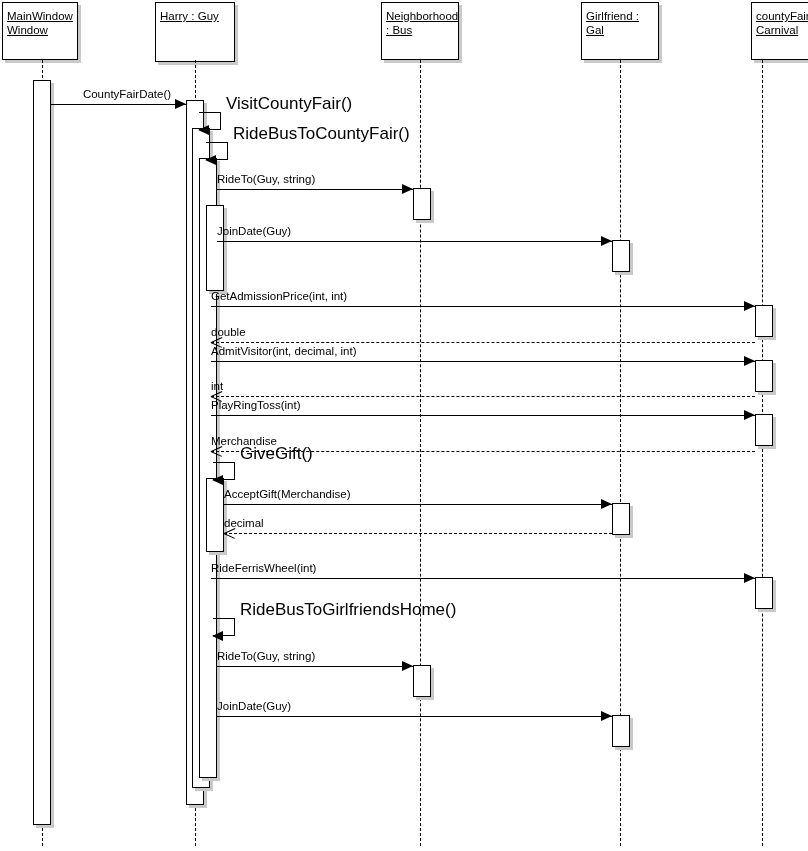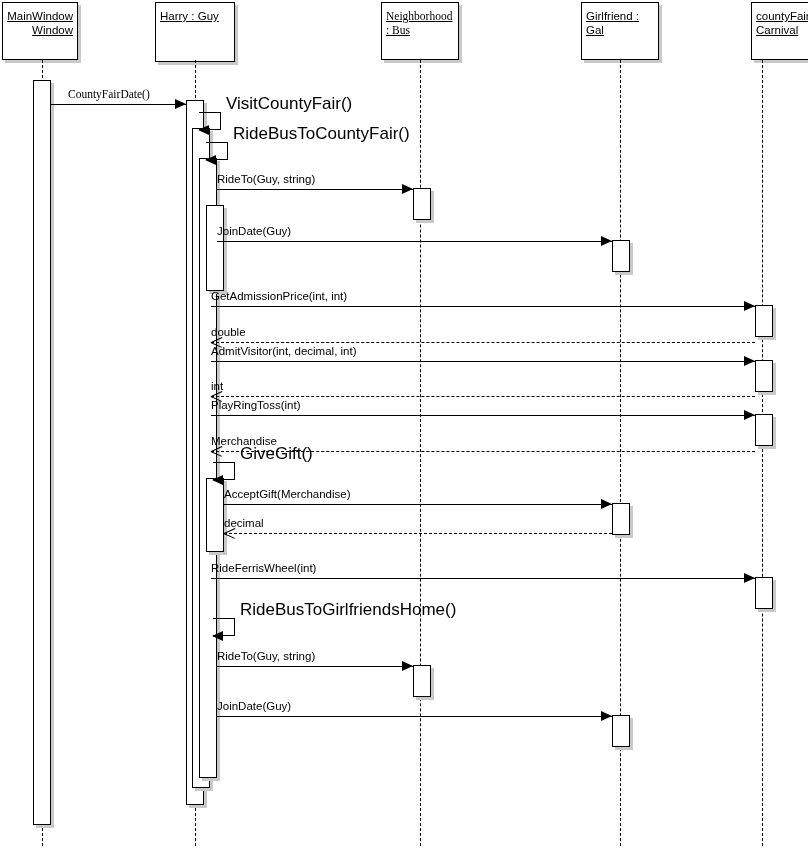--- a/index.html
+++ b/index.html
@@ -70,21 +70,21 @@
   .msg .label{
     position:absolute;
     left:0;right:0;
     bottom:3px;
     text-align:left;
     font-size:11.5px;
     line-height:13px;
     color:#000;
     white-space:nowrap;
   }
-  .msg .label.lft{text-align:left;font-family:Liberation Serif, serif;}
+  .msg .label.lft{text-align:center;}
 
   
   .selfmsg{position:absolute;}
   .selfmsg .top{position:absolute;left:0;top:0;height:0;width:100%;border-top:1px solid #000;}
   .selfmsg .side{position:absolute;right:0;top:0;width:0;height:100%;border-right:1px solid #000;}
   .selfmsg .bot{position:absolute;left:0;bottom:0;height:0;width:100%;border-bottom:1px solid #000;}
   .selfmsg .head{
     position:absolute;left:-1px;bottom:-5px;width:0;height:0;
     border-top:5px solid transparent;border-bottom:5px solid transparent;
     border-right:11px solid #000;
@@ -98,30 +98,30 @@
     line-height:13px;
     white-space:nowrap;
     color:#000;
   }
 </style>
 </head>
 <body>
 
 <div id="diagram">
   <div id="lifelines-layer">
-      <div class="lifeline-head" style="left: 2px; top: 2px; width: 76px; height: 58px; text-align: right;">
+      <div class="lifeline-head" style="left: 2px; top: 2px; width: 76px; height: 58px;">
         <span class="lname">MainWindow</span>
         <span class="lname">Window</span>
       </div>
       <div class="lifeline" style="left: 42px; top: 60px; height: 786px;"></div>
       <div class="lifeline-head" style="left: 155px; top: 2px; width: 80px; height: 60px;">
         <span class="lname">Harry : Guy</span>
       </div>
       <div class="lifeline" style="left: 195px; top: 60px; height: 786px;"></div>
-      <div class="lifeline-head" style="left: 381px; top: 2px; width: 78px; height: 58px; font-family: Liberation Serif, serif;">
+      <div class="lifeline-head" style="left: 381px; top: 2px; width: 78px; height: 58px;">
         <span class="lname">Neighborhood</span>
         <span class="lname">: Bus</span>
       </div>
       <div class="lifeline" style="left: 420px; top: 60px; height: 786px;"></div>
       <div class="lifeline-head" style="left: 581px; top: 2px; width: 78px; height: 58px;">
         <span class="lname">Girlfriend :</span>
         <span class="lname">Gal</span>
       </div>
       <div class="lifeline" style="left: 620px; top: 60px; height: 786px;"></div>
       <div class="lifeline-head" style="left: 723px; top: 2px; width: 78px; height: 58px; margin-left: 28px;">

